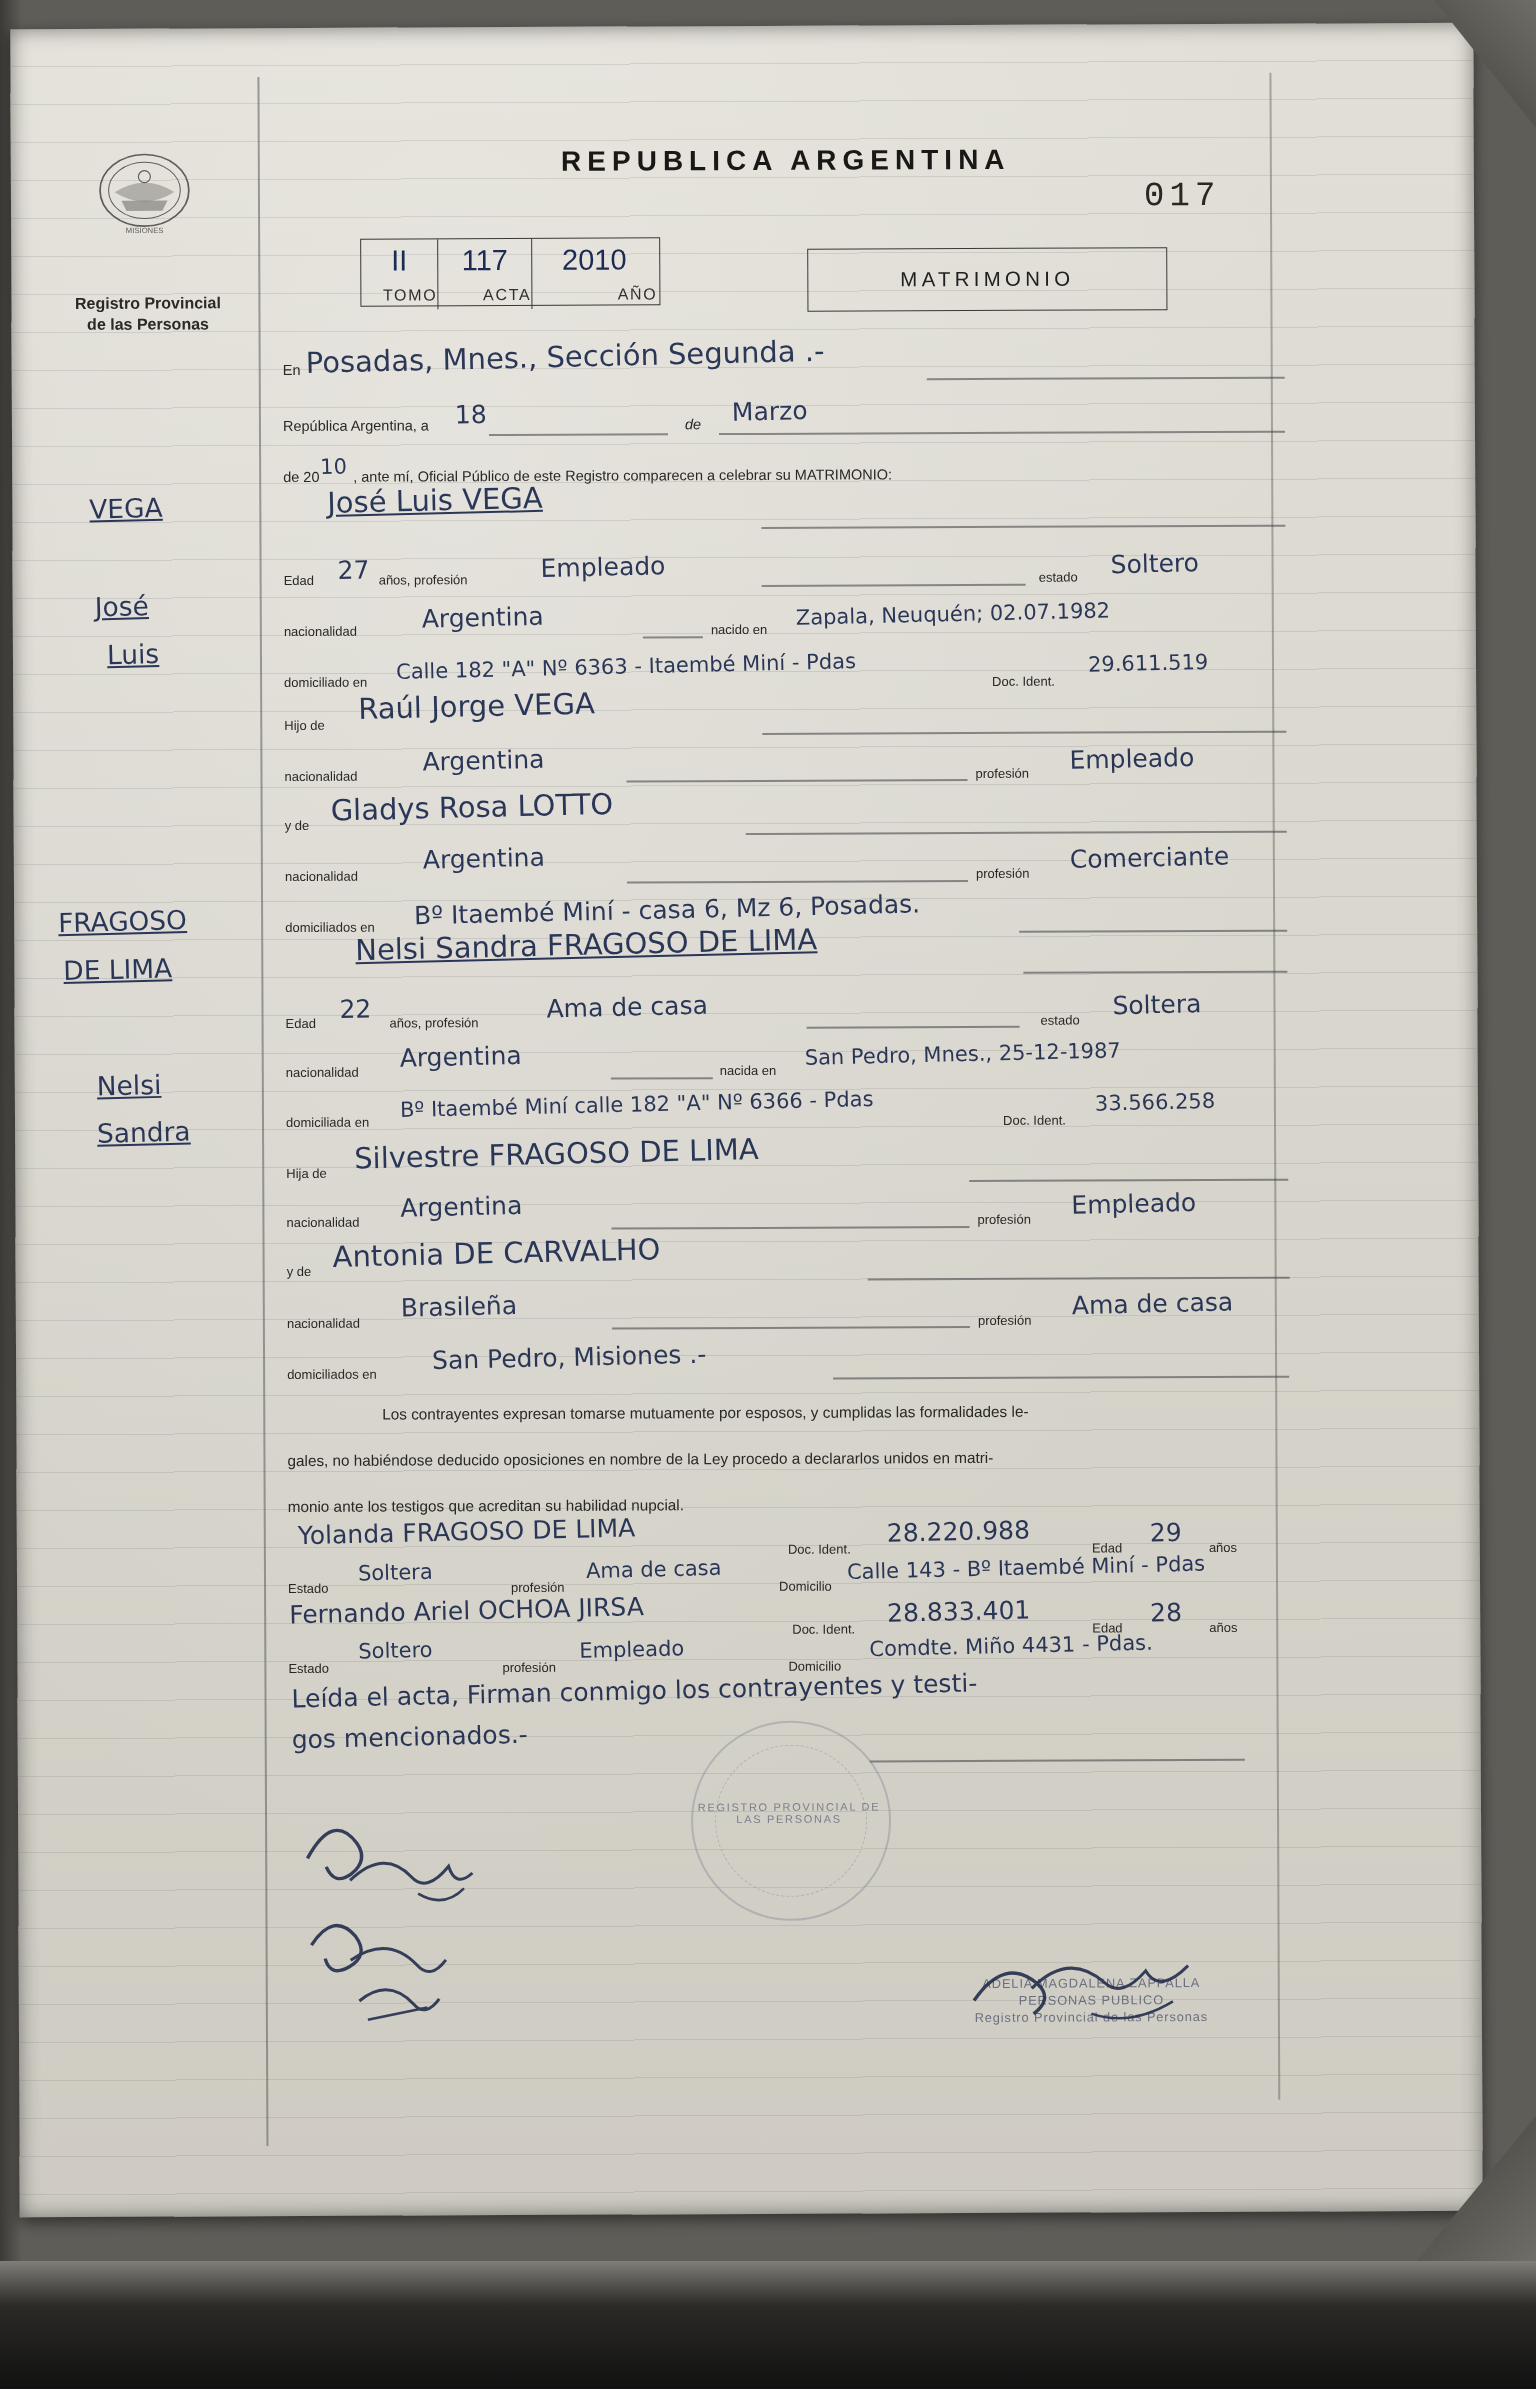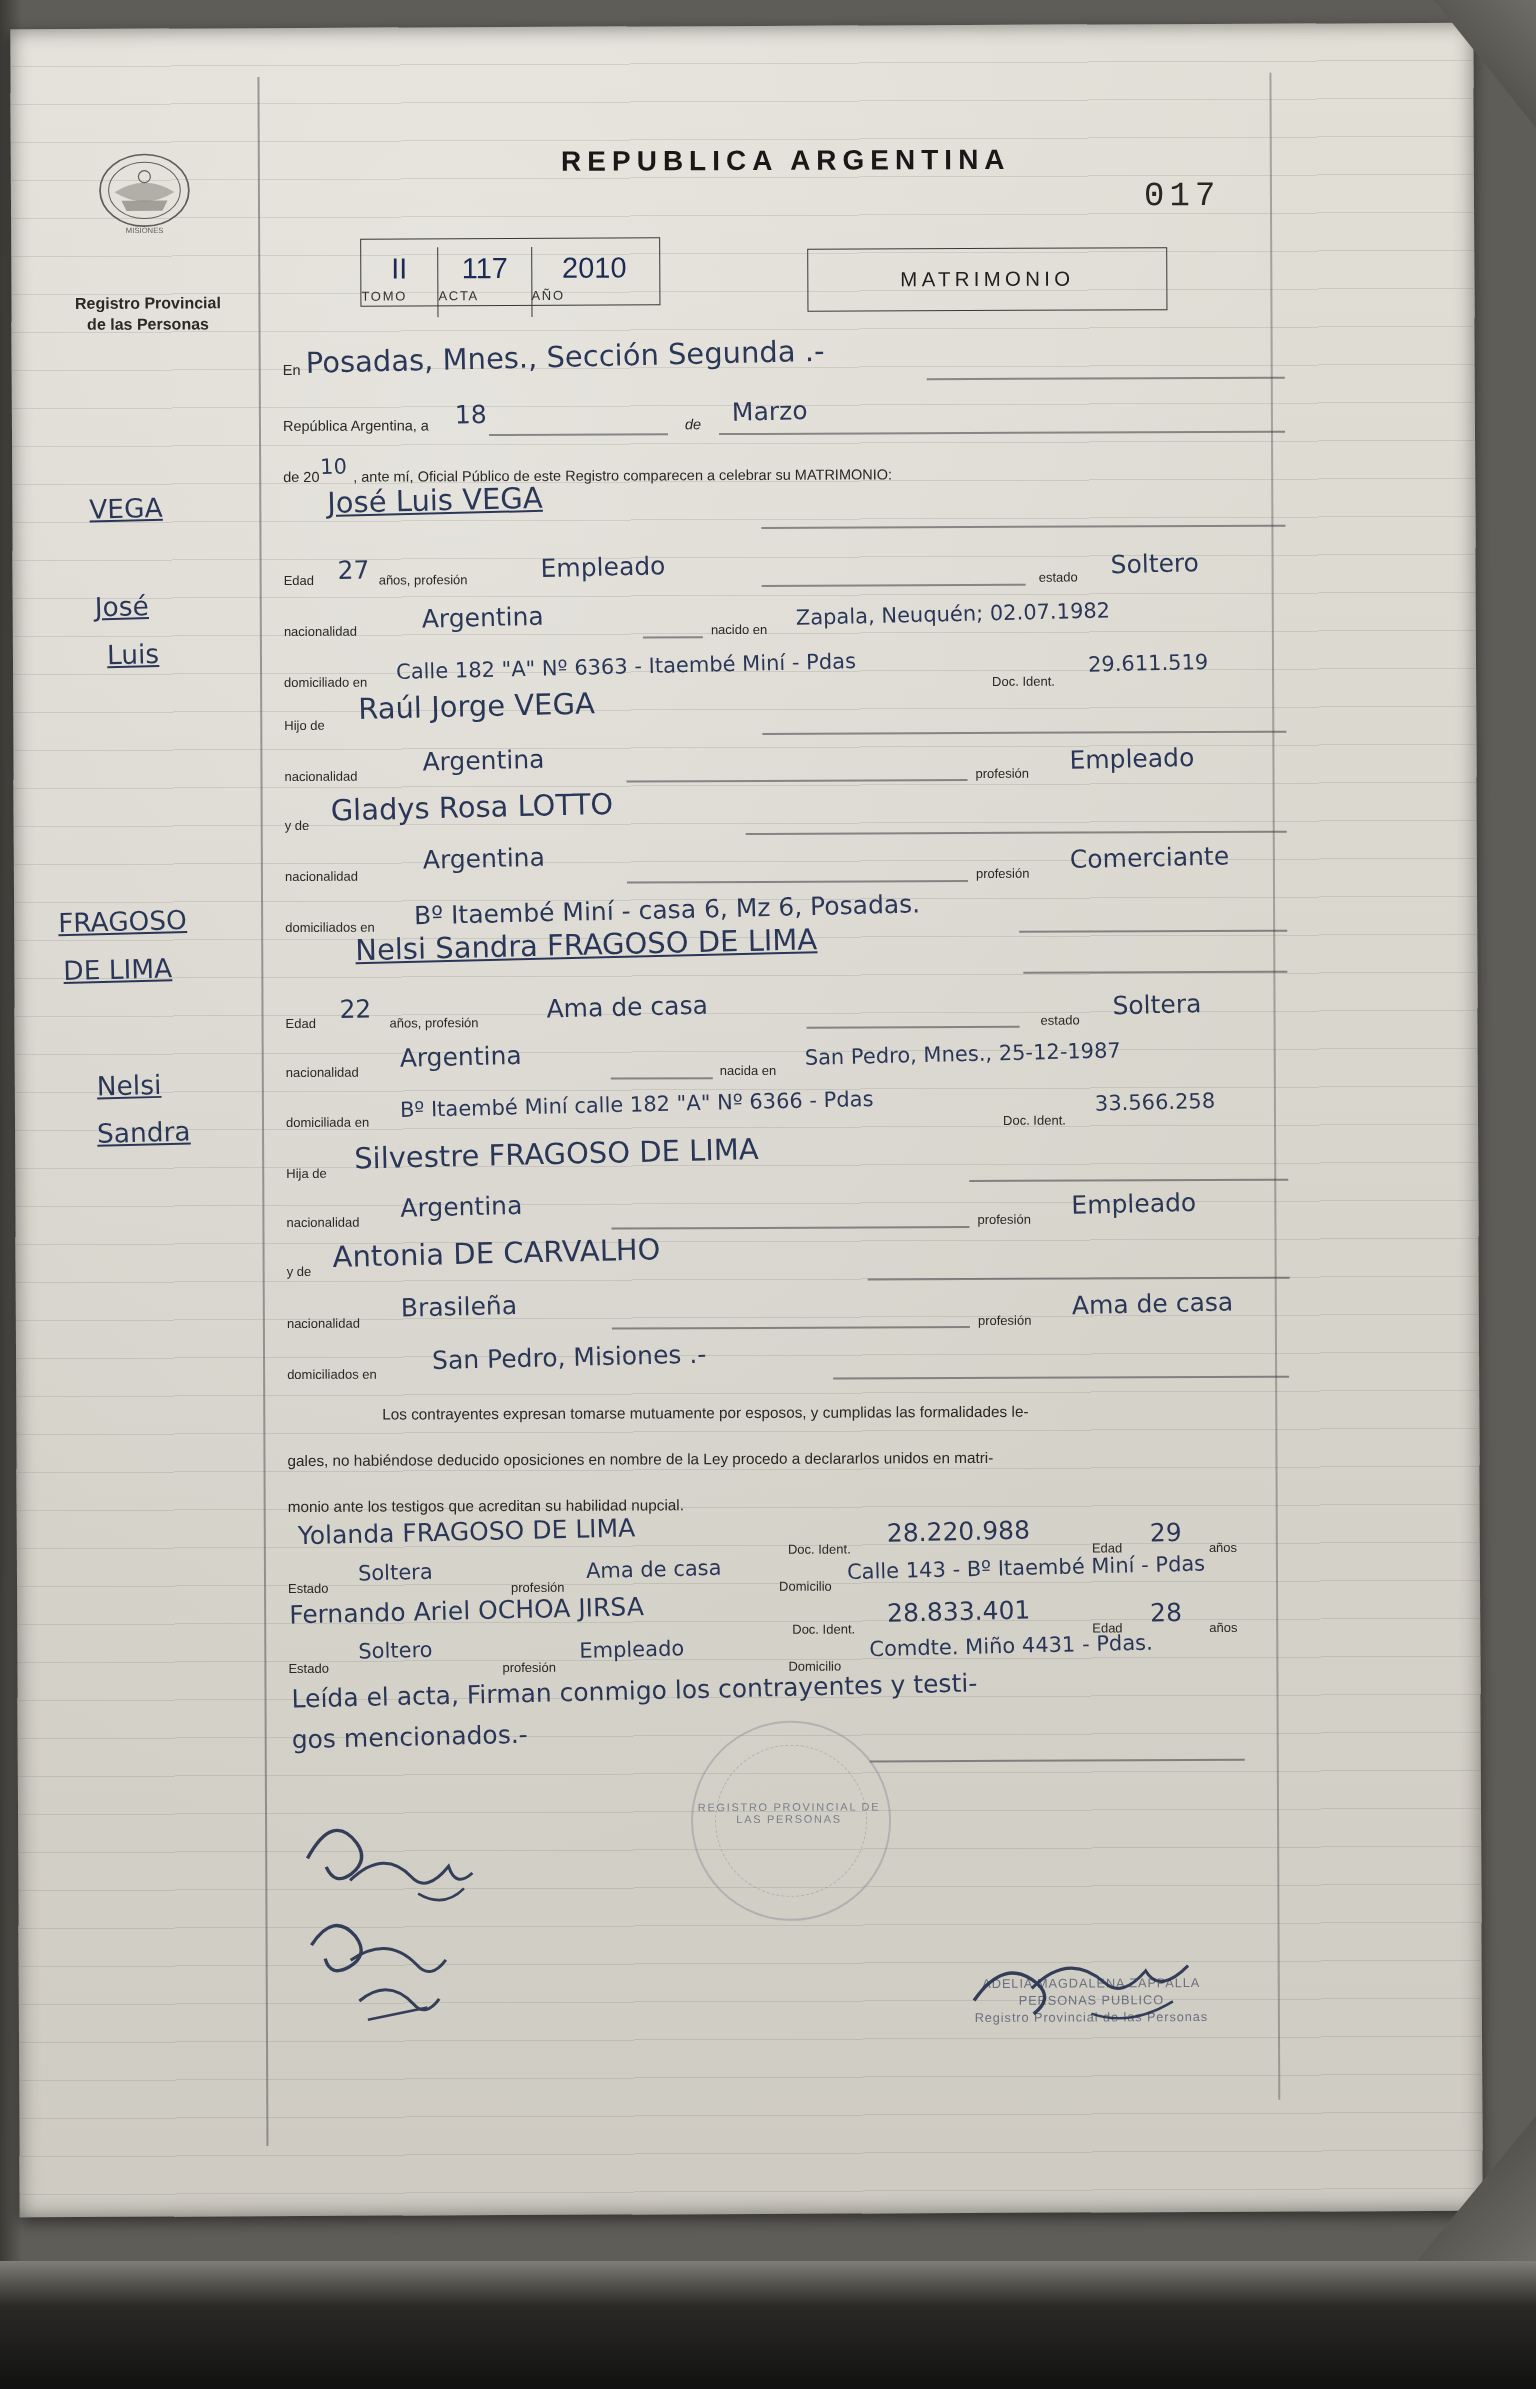--- a/index.html
+++ b/index.html
@@ -43,25 +43,25 @@
   #barcodelabel{position:absolute;left:0;bottom:22px;width:1536px;text-align:center;
      color:#e8e8e8;font-size:22px;letter-spacing:0.9px;font-family:"Liberation Sans",sans-serif;}
 
   
   .pr{position:absolute;color:#22211f;font-family:"Liberation Sans",sans-serif;}
   #title{left:477px;top:119px;width:596px;text-align:center;font-size:28px;font-weight:bold;letter-spacing:6px;color:#1b1a18;}
   #folio{left:1133px;top:153px;font-size:34px;letter-spacing:5.1px;color:#2a2926;font-family:"Liberation Mono",monospace;}
 
   
   #tabox{position:absolute;left:349px;top:211px;width:298px;height:66px;border:1.7px solid #3a3935;}
-  #tabox .cell{position:absolute;top:0;height:70px;border-right:1.7px solid #3a3935;box-sizing:border-box;margin-top:8px;}
+  #tabox .cell{position:absolute;top:0;height:70px;border-right:1.7px solid #3a3935;box-sizing:border-box;}
   #tabox .c1{left:0;width:77px;}
   #tabox .c2{left:77px;width:94px;}
   #tabox .c3{left:170px;width:126px;border-right:none;}
-  #tabox .lbl{position:absolute;bottom:14px;left:0;right:0;text-align:left;font-size:13px;letter-spacing:1.7px;color:#33322f;}
+  #tabox .lbl{position:absolute;bottom:5px;left:0;right:0;text-align:right;font-size:16px;letter-spacing:1.7px;color:#33322f;}
   #tabox .val{position:absolute;top:5.1px;left:0;right:0;text-align:center;font-size:29px;color:#1e2c55;}
 
   
   #matbox{position:absolute;left:796px;top:223px;width:358px;height:61px;border:1.7px solid #3a3935;}
   #matbox span{position:absolute;left:0;right:0;top:19px;text-align:center;font-size:20.4px;letter-spacing:4.3px;color:#222;}
 
   
   #crest{position:absolute;left:78px;top:119px;width:111px;height:94px;opacity:.78;}
   #reglbl{position:absolute;left:43px;top:264px;width:187px;text-align:center;font-size:16px;line-height:21px;color:#2c2b28;font-weight:bold;}
 

